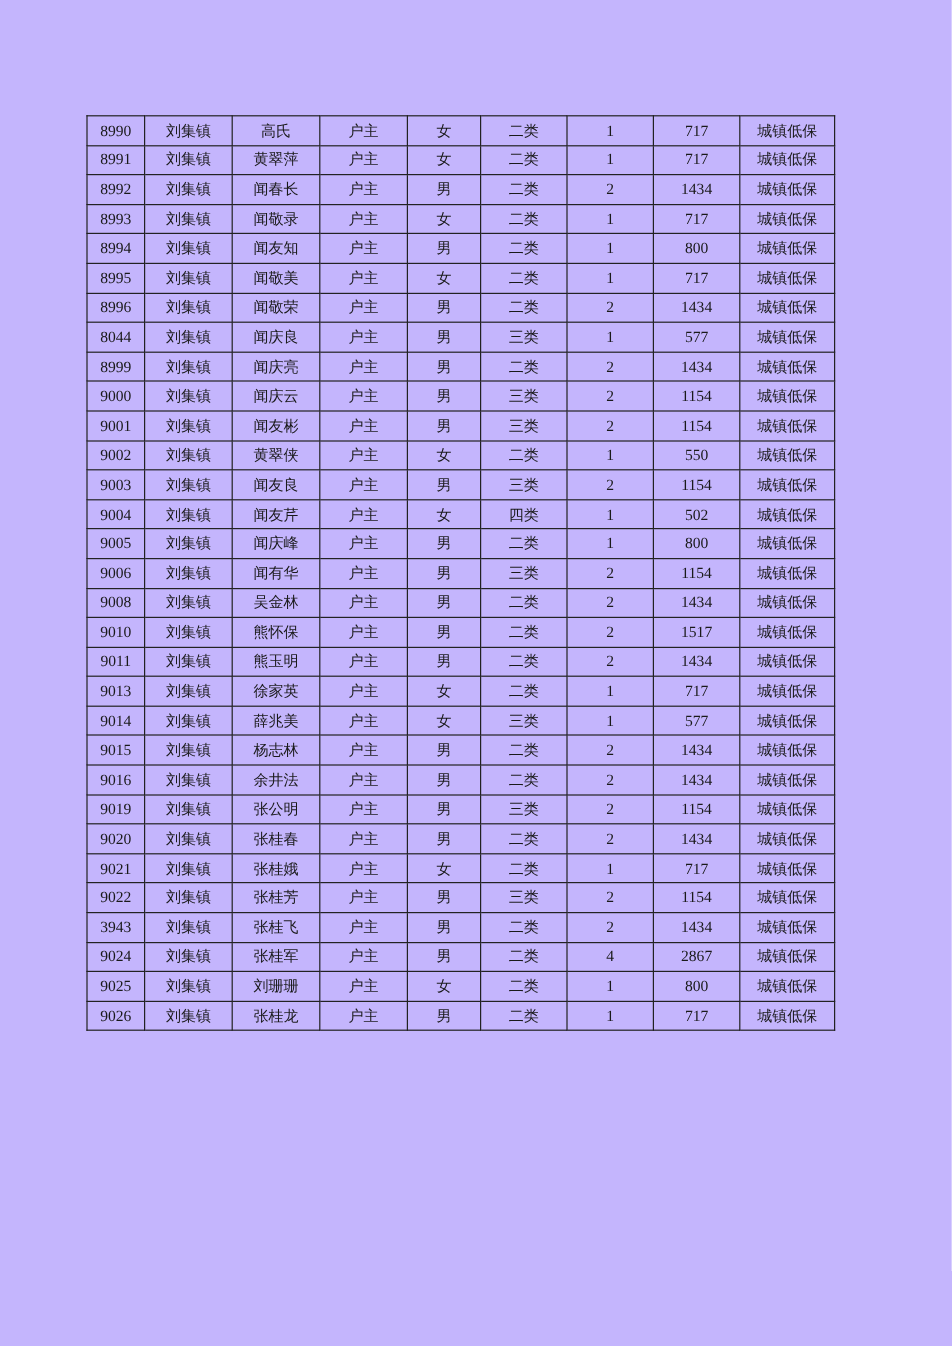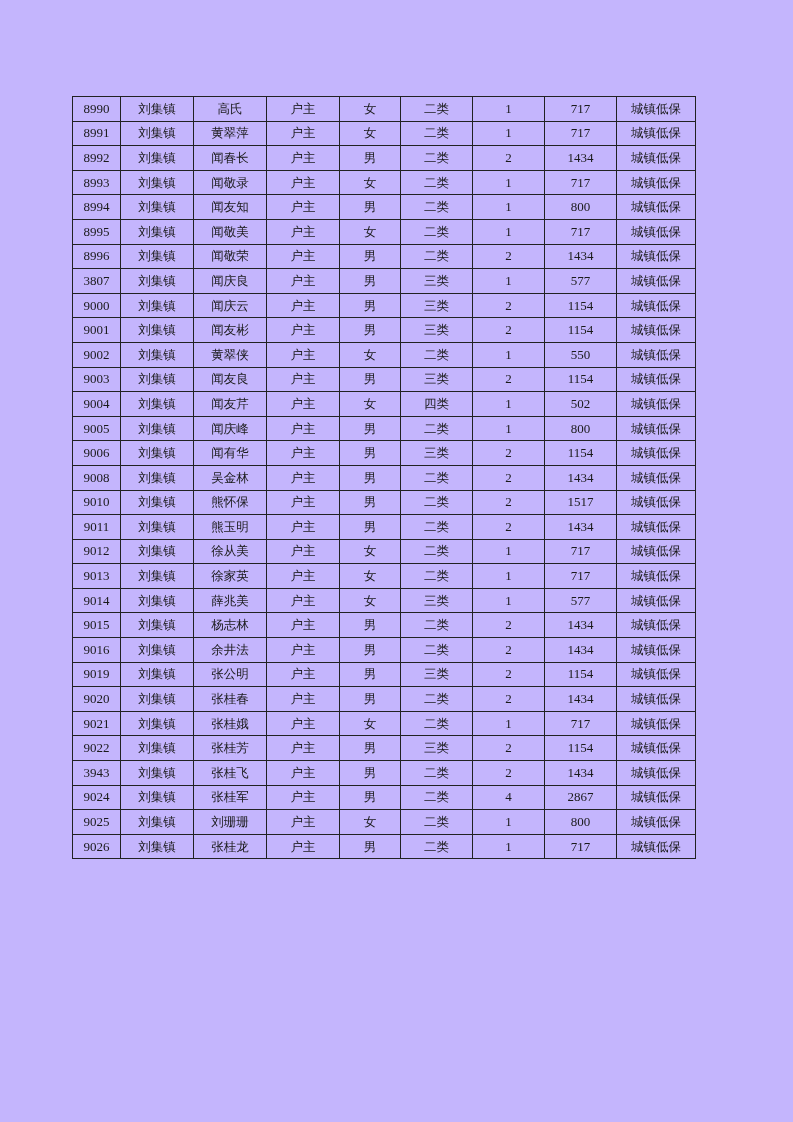--- a/index.html
+++ b/index.html
@@ -149,31 +149,42 @@
           <td class="cjk">刘集镇</td>
           <td class="cjk">闻敬荣</td>
           <td class="cjk">户主</td>
           <td class="cjk">男</td>
           <td class="cjk">二类</td>
           <td class="num">2</td>
           <td class="num">1434</td>
           <td class="cjk">城镇低保</td>
         </tr>
         <tr>
-          <td class="num">3807</td>
+          <td class="num">8044</td>
           <td class="cjk">刘集镇</td>
           <td class="cjk">闻庆良</td>
           <td class="cjk">户主</td>
           <td class="cjk">男</td>
           <td class="cjk">三类</td>
           <td class="num">1</td>
           <td class="num">577</td>
           <td class="cjk">城镇低保</td>
         </tr>
         <tr>
+          <td class="num">8999</td>
+          <td class="cjk">刘集镇</td>
+          <td class="cjk">闻庆亮</td>
+          <td class="cjk">户主</td>
+          <td class="cjk">男</td>
+          <td class="cjk">二类</td>
+          <td class="num">2</td>
+          <td class="num">1434</td>
+          <td class="cjk">城镇低保</td>
+        </tr>
+        <tr>
           <td class="num">9000</td>
           <td class="cjk">刘集镇</td>
           <td class="cjk">闻庆云</td>
           <td class="cjk">户主</td>
           <td class="cjk">男</td>
           <td class="cjk">三类</td>
           <td class="num">2</td>
           <td class="num">1154</td>
           <td class="cjk">城镇低保</td>
         </tr>
@@ -267,31 +278,20 @@
         </tr>
         <tr>
           <td class="num">9011</td>
           <td class="cjk">刘集镇</td>
           <td class="cjk">熊玉明</td>
           <td class="cjk">户主</td>
           <td class="cjk">男</td>
           <td class="cjk">二类</td>
           <td class="num">2</td>
           <td class="num">1434</td>
-          <td class="cjk">城镇低保</td>
-        </tr>
-        <tr>
-          <td class="num">9012</td>
-          <td class="cjk">刘集镇</td>
-          <td class="cjk">徐从美</td>
-          <td class="cjk">户主</td>
-          <td class="cjk">女</td>
-          <td class="cjk">二类</td>
-          <td class="num">1</td>
-          <td class="num">717</td>
           <td class="cjk">城镇低保</td>
         </tr>
         <tr>
           <td class="num">9013</td>
           <td class="cjk">刘集镇</td>
           <td class="cjk">徐家英</td>
           <td class="cjk">户主</td>
           <td class="cjk">女</td>
           <td class="cjk">二类</td>
           <td class="num">1</td>

